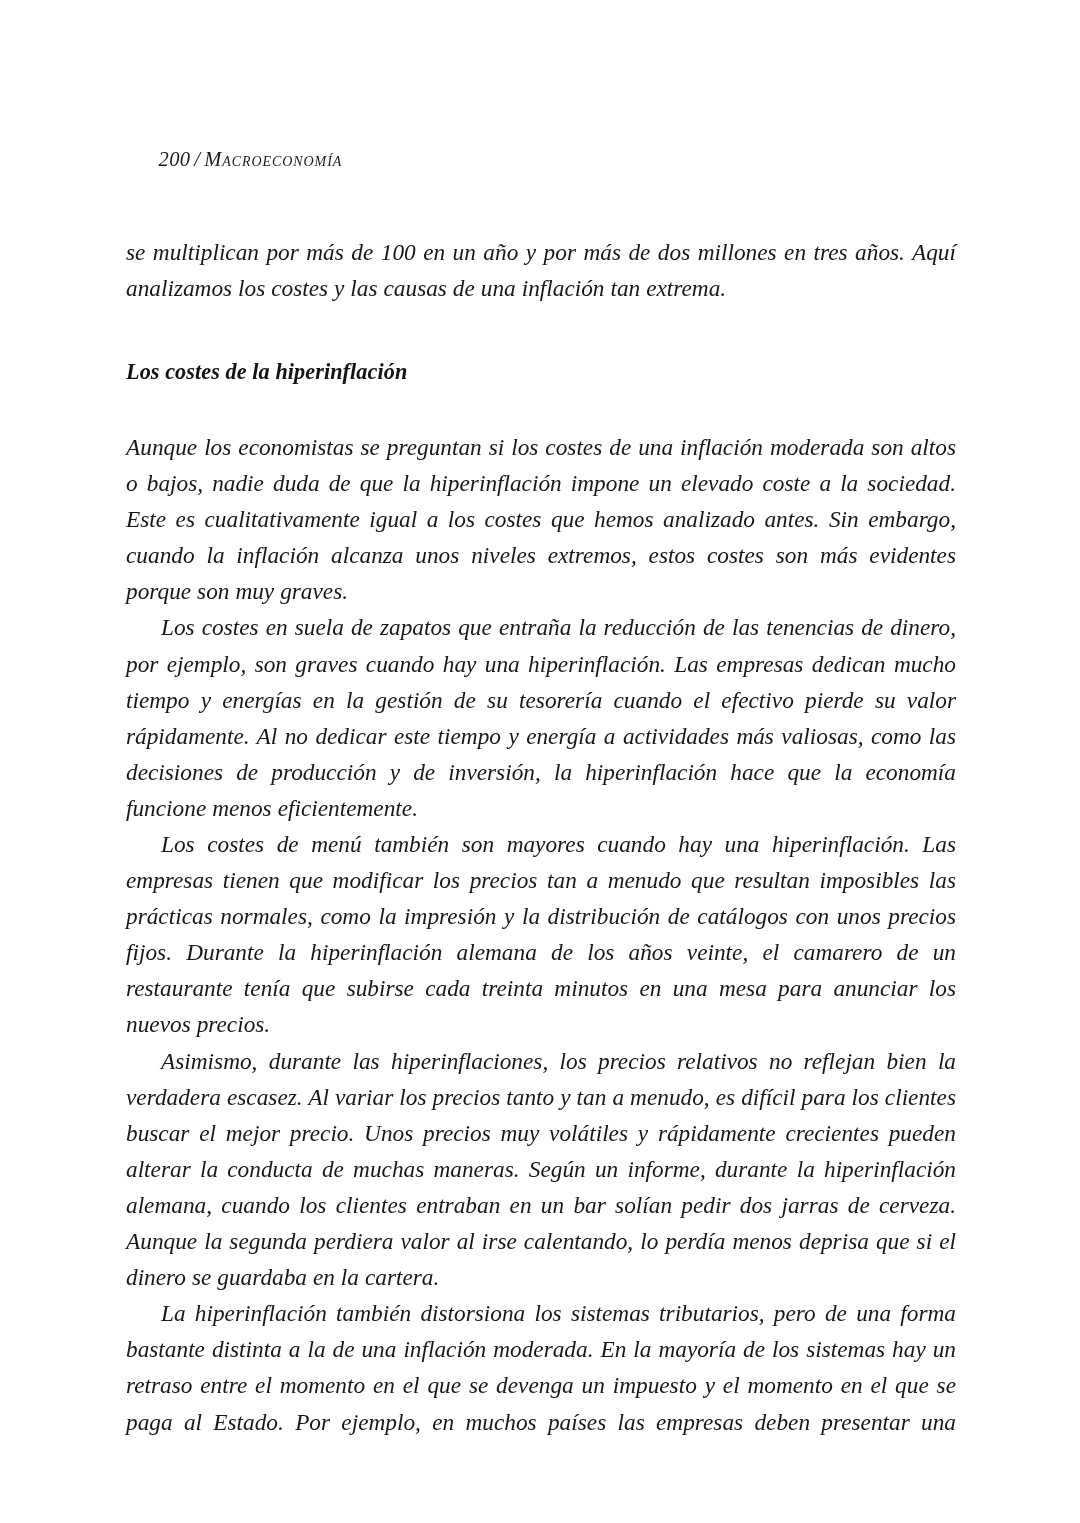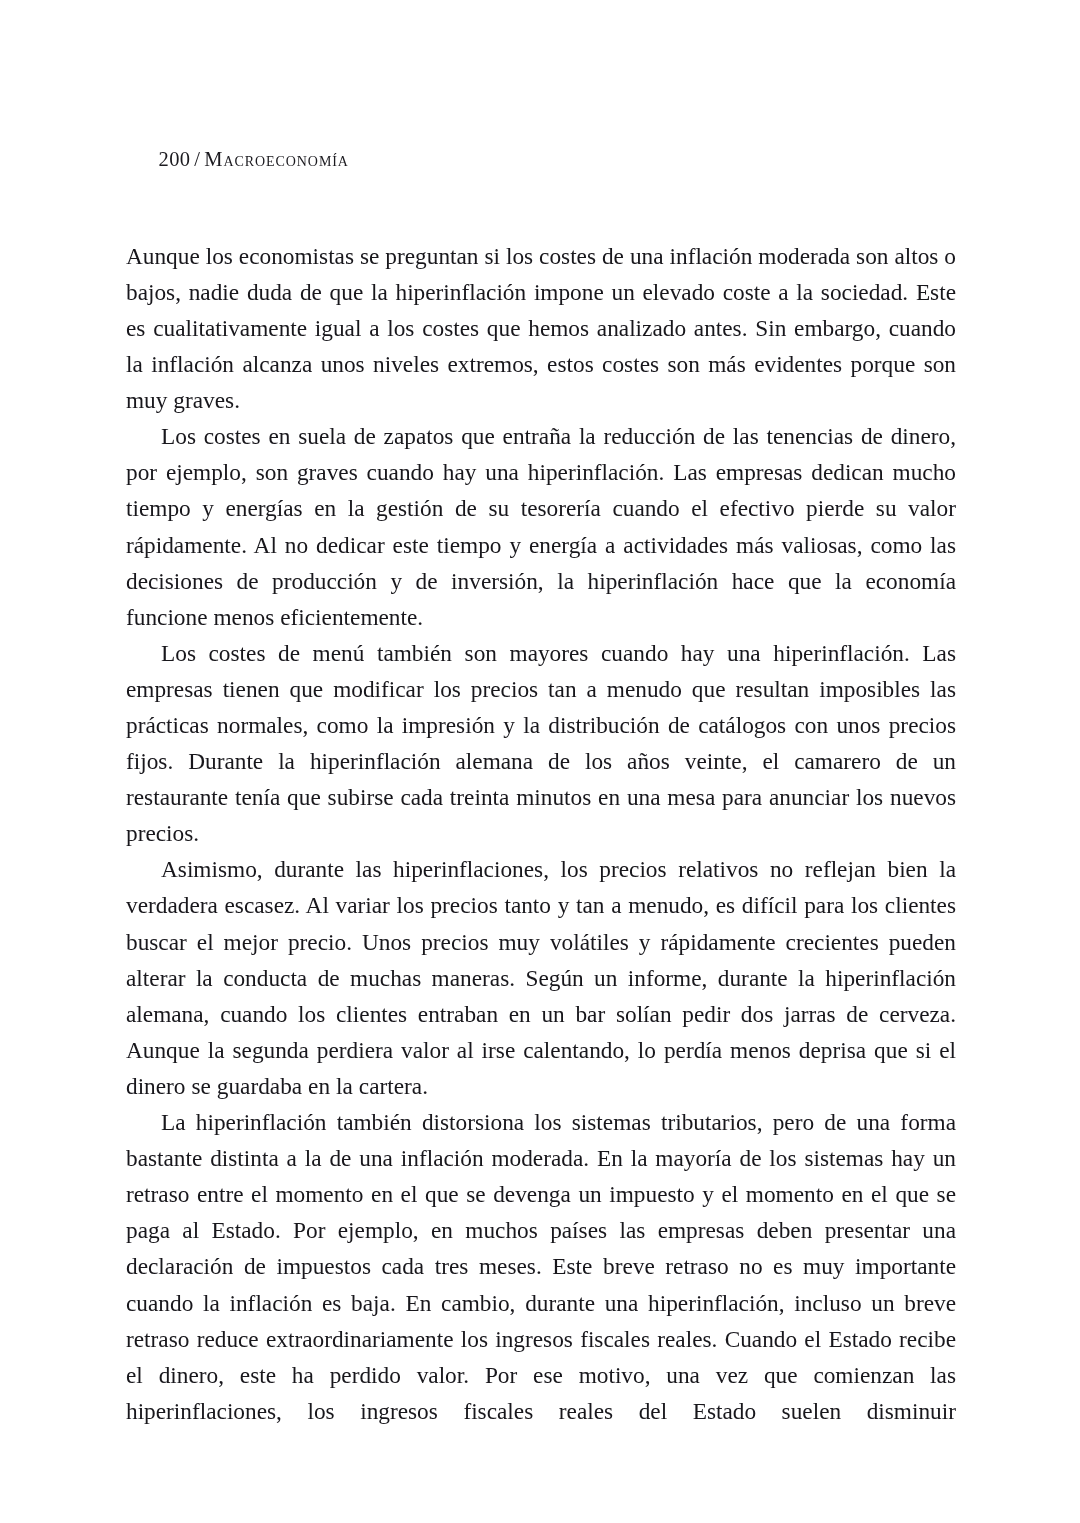--- a/index.html
+++ b/index.html
@@ -10,20 +10,21 @@
 
   .page {
     position: relative;
     width: 1080px;
     height: 1438px;
     background: #ffffff;
     overflow: hidden;
     font-family: "Liberation Serif", "DejaVu Serif", serif;
     color: #18171c;
     box-sizing: border-box;
+    font-style: italic;
   }
 
   .content {
     position: absolute;
     left: 126px;
     top: 0;
     width: 830px;
   }
 
   
@@ -92,21 +93,23 @@
 <body>
 
 <div class="page">
 
   <div class="content">
 
     <div class="running-head">
       <span class="folio">200</span><span class="sep">/</span><span class="book-title">Macroeconomía</span>
     </div>
 
+    <p class="para lead noindent">se multiplican por más de 100 en un año y por más de dos millones en tres años. Aquí analizamos los costes y las causas de una inflación tan extrema.</p>
 
+    <h2 class="section-heading">Los costes de la hiperinflación</h2>
 
     <p class="para noindent after-heading">Aunque los economistas se preguntan si los costes de una inflación moderada son altos o bajos, nadie duda de que la hiperinflación impone un elevado coste a la sociedad. Este es cualitativamente igual a los costes que hemos analizado antes. Sin embargo, cuando la inflación alcanza unos niveles extremos, estos costes son más evidentes porque son muy graves.</p>
 
     <p class="para indented">Los costes en suela de zapatos que entraña la reducción de las tenencias de dinero, por ejemplo, son graves cuando hay una hiperinflación. Las empresas dedican mucho tiempo y energías en la gestión de su tesorería cuando el efectivo pierde su valor rápidamente. Al no dedicar este tiempo y energía a actividades más valiosas, como las decisiones de producción y de inversión, la hiperinflación hace que la economía funcione menos eficientemente.</p>
 
     <p class="para indented">Los costes de menú también son mayores cuando hay una hiperinflación. Las empresas tienen que modificar los precios tan a menudo que resultan imposibles las prácticas normales, como la impresión y la distribución de catálogos con unos precios fijos. Durante la hiperinflación alemana de los años veinte, el camarero de un restaurante tenía que subirse cada treinta  minutos en una mesa para anunciar los nuevos precios.</p>
 
     <p class="para indented">Asimismo, durante las hiperinflaciones, los precios relativos no reflejan bien la verdadera escasez. Al variar los precios tanto y tan a menudo, es difícil para los clientes buscar el mejor precio. Unos precios muy volátiles y rápidamente crecientes pueden alterar la conducta de muchas maneras. Según un informe, durante la hiperinflación alemana, cuando los clientes entraban en un bar solían pedir dos jarras de cerveza. Aunque la segunda perdiera valor al irse calentando, lo perdía menos deprisa que si el dinero se guardaba en la cartera.</p>
 
     <p class="para indented">La hiperinflación también distorsiona los sistemas tributarios, pero de una forma bastante distinta a la de una inflación moderada. En la mayoría de los sistemas hay un retraso entre el momento en el que se devenga un impuesto y el momento en el que se paga al Estado. Por ejemplo, en muchos países las empresas deben presentar una declaración de impuestos cada tres meses. Este breve retraso no es muy importante cuando la inflación es baja. En cambio, durante una hiperinflación, incluso un breve retraso reduce extraordinariamente los ingresos fiscales reales. Cuando el Estado recibe el dinero, este ha perdido valor. Por ese motivo, una vez que comienzan las hiperinflaciones, los ingresos fiscales reales del Estado suelen disminuir significativamente.</p>

